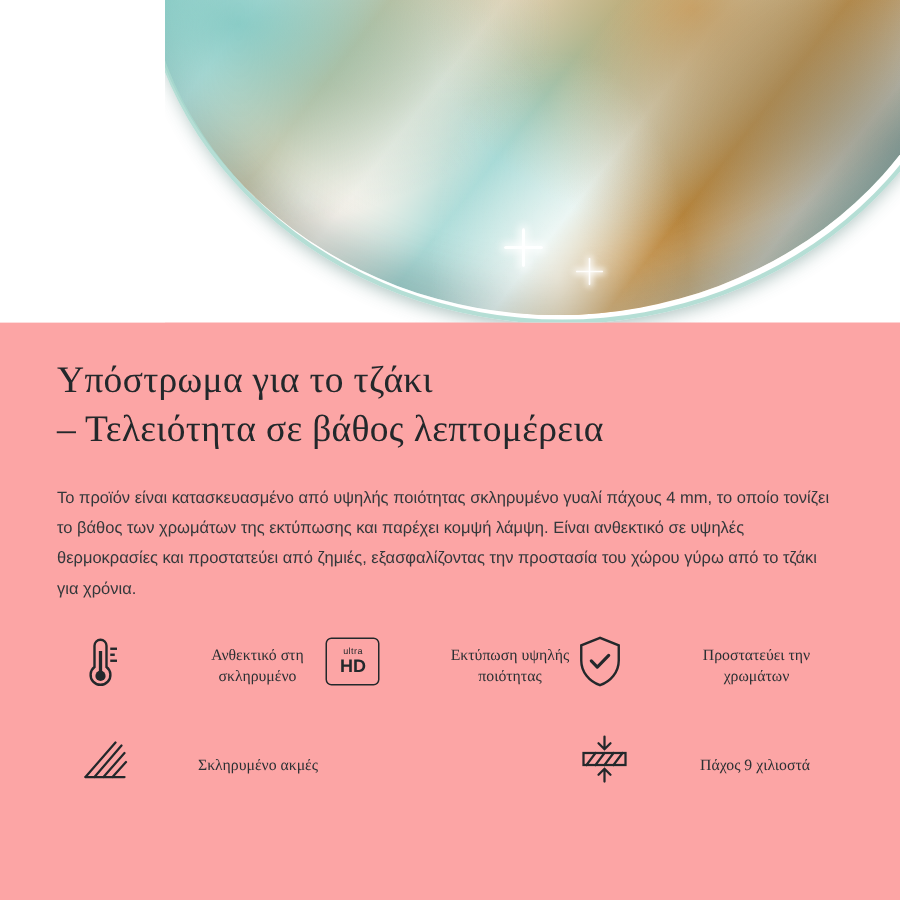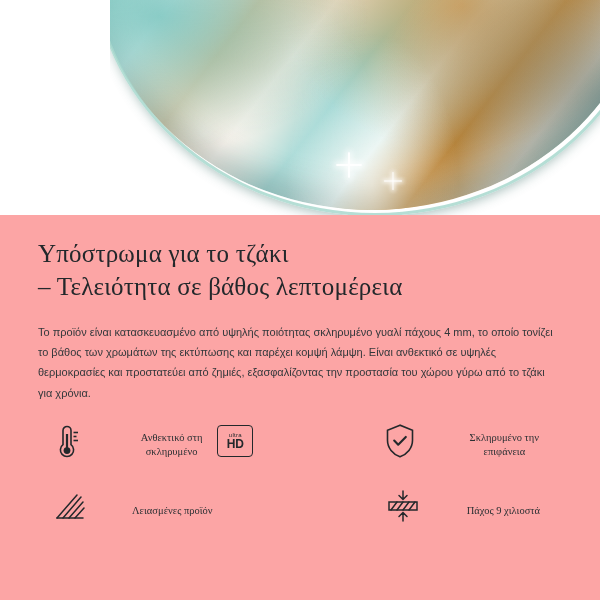--- a/index.html
+++ b/index.html
@@ -229,48 +229,49 @@
           <div class="feature-label">Ανθεκτικό στη σκληρυμένο</div>
         </div>
 
         <div class="feature">
           <div class="feature-icon">
             <div class="hd-badge">
               <span class="u">ultra</span>
               <span class="hd">HD</span>
             </div>
           </div>
+          <div class="feature-label">Εκτύπωση υψηλής ποιότητας</div>
         </div>
 
         <div class="feature">
           <div class="feature-icon">
             <svg width="34" height="38" viewBox="0 0 34 38" fill="none" stroke="#23282b" stroke-width="1.6">
               <path d="M17 3.2 4.5 8.2v10.1c0 7.7 5.3 14 12.5 16.5 7.2-2.5 12.5-8.8 12.5-16.5V8.2L17 3.2z"></path>
               <path d="M11.2 18.6l4 4.1 7.6-7.8" stroke-width="2.1" stroke-linecap="round" stroke-linejoin="round"></path>
             </svg>
           </div>
-          <div class="feature-label">Σκληρυμένο την επιφάνεια</div>
+          <div class="feature-label">Προστατεύει την χρωμάτων</div>
         </div>
 
       </div>
 
       <div class="feature-row">
 
 
         <div class="feature">
           <div class="feature-icon">
             <svg width="36" height="32" viewBox="0 0 36 32" fill="none" stroke="#23282b" stroke-width="1.5" stroke-linecap="round">
               <path d="M5 27 L25 4"></path>
               <path d="M11 27 L29 6"></path>
               <path d="M17 27 L31 11"></path>
               <path d="M23 27 L32 17"></path>
               <path d="M5 27 H31"></path>
             </svg>
           </div>
-          <div class="feature-label">Λειασμένες προϊόν</div>
+          <div class="feature-label">Σκληρυμένο ακμές</div>
         </div>
 
         <div class="feature">
           <div class="feature-icon">
             <svg width="40" height="36" viewBox="0 0 40 36" fill="none" stroke="#23282b" stroke-width="1.5" stroke-linecap="round">
               <path d="M20 2 V10 M16 6.5 L20 10.5 L24 6.5"></path>
               <rect x="6" y="13" width="28" height="8"></rect>
               <path d="M8 21 L14 13 M14 21 L20 13 M20 21 L26 13 M26 21 L32 13"></path>
               <path d="M20 32 V24 M16 27.5 L20 23.5 L24 27.5"></path>
             </svg>

